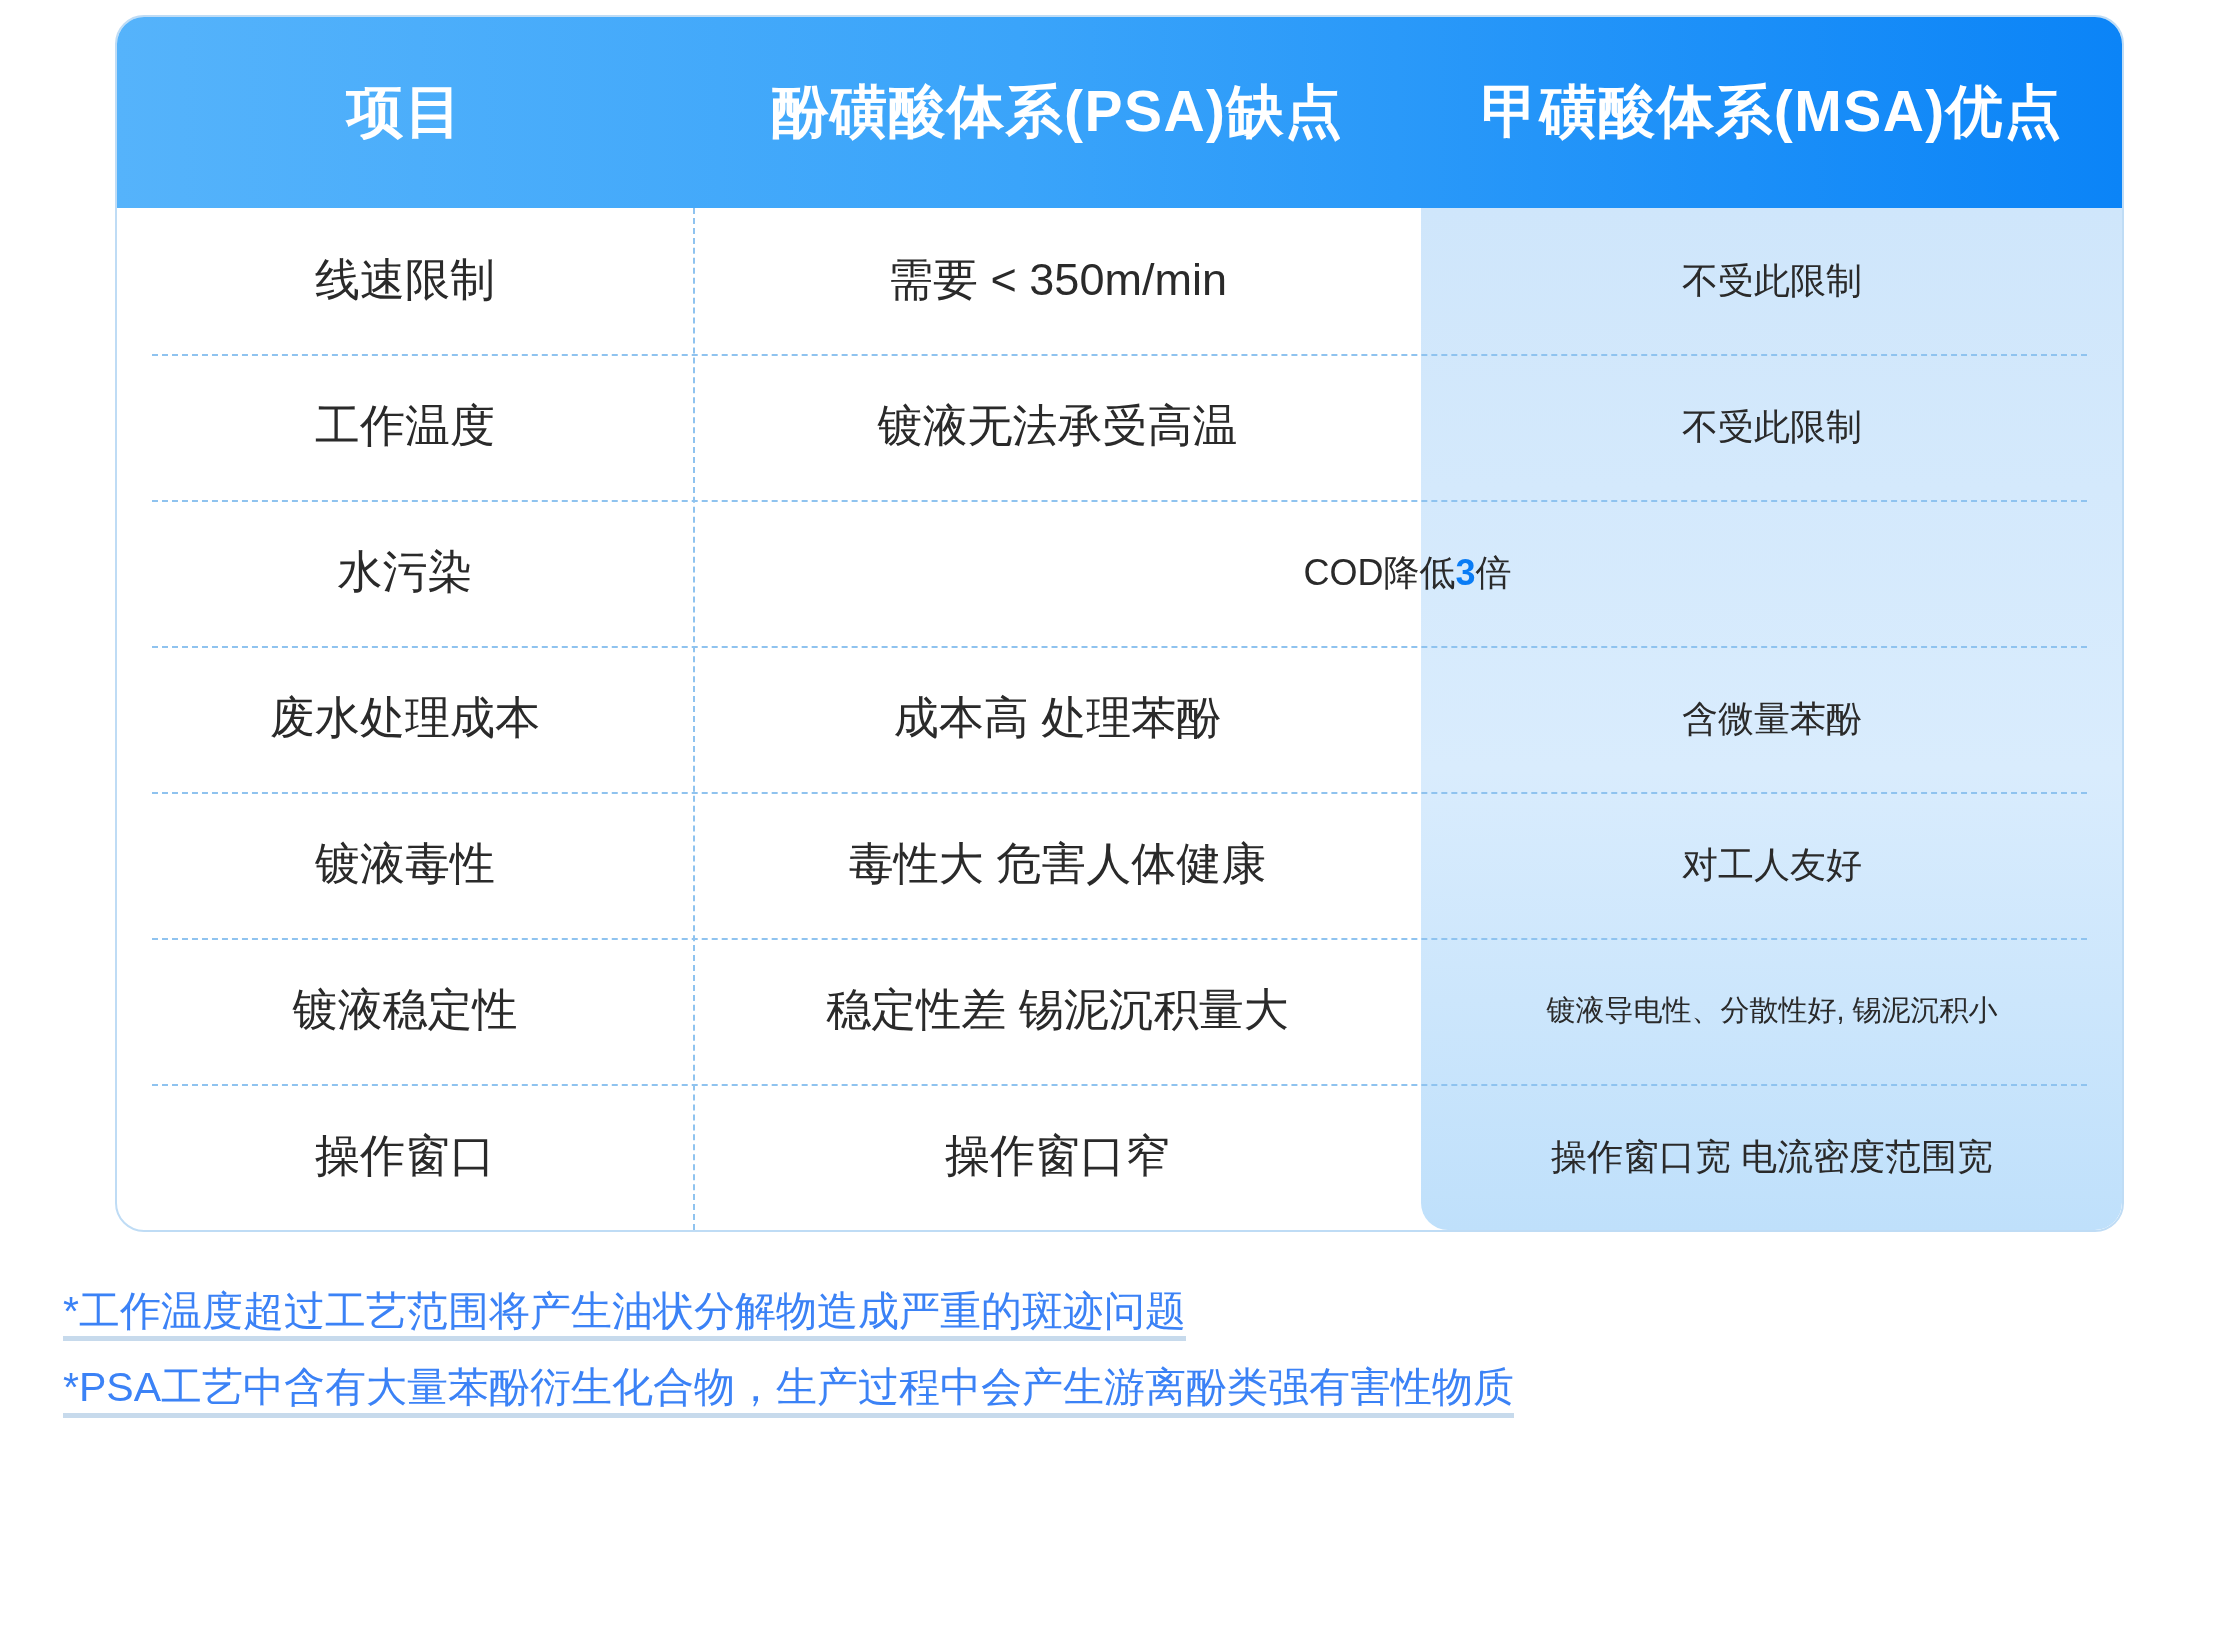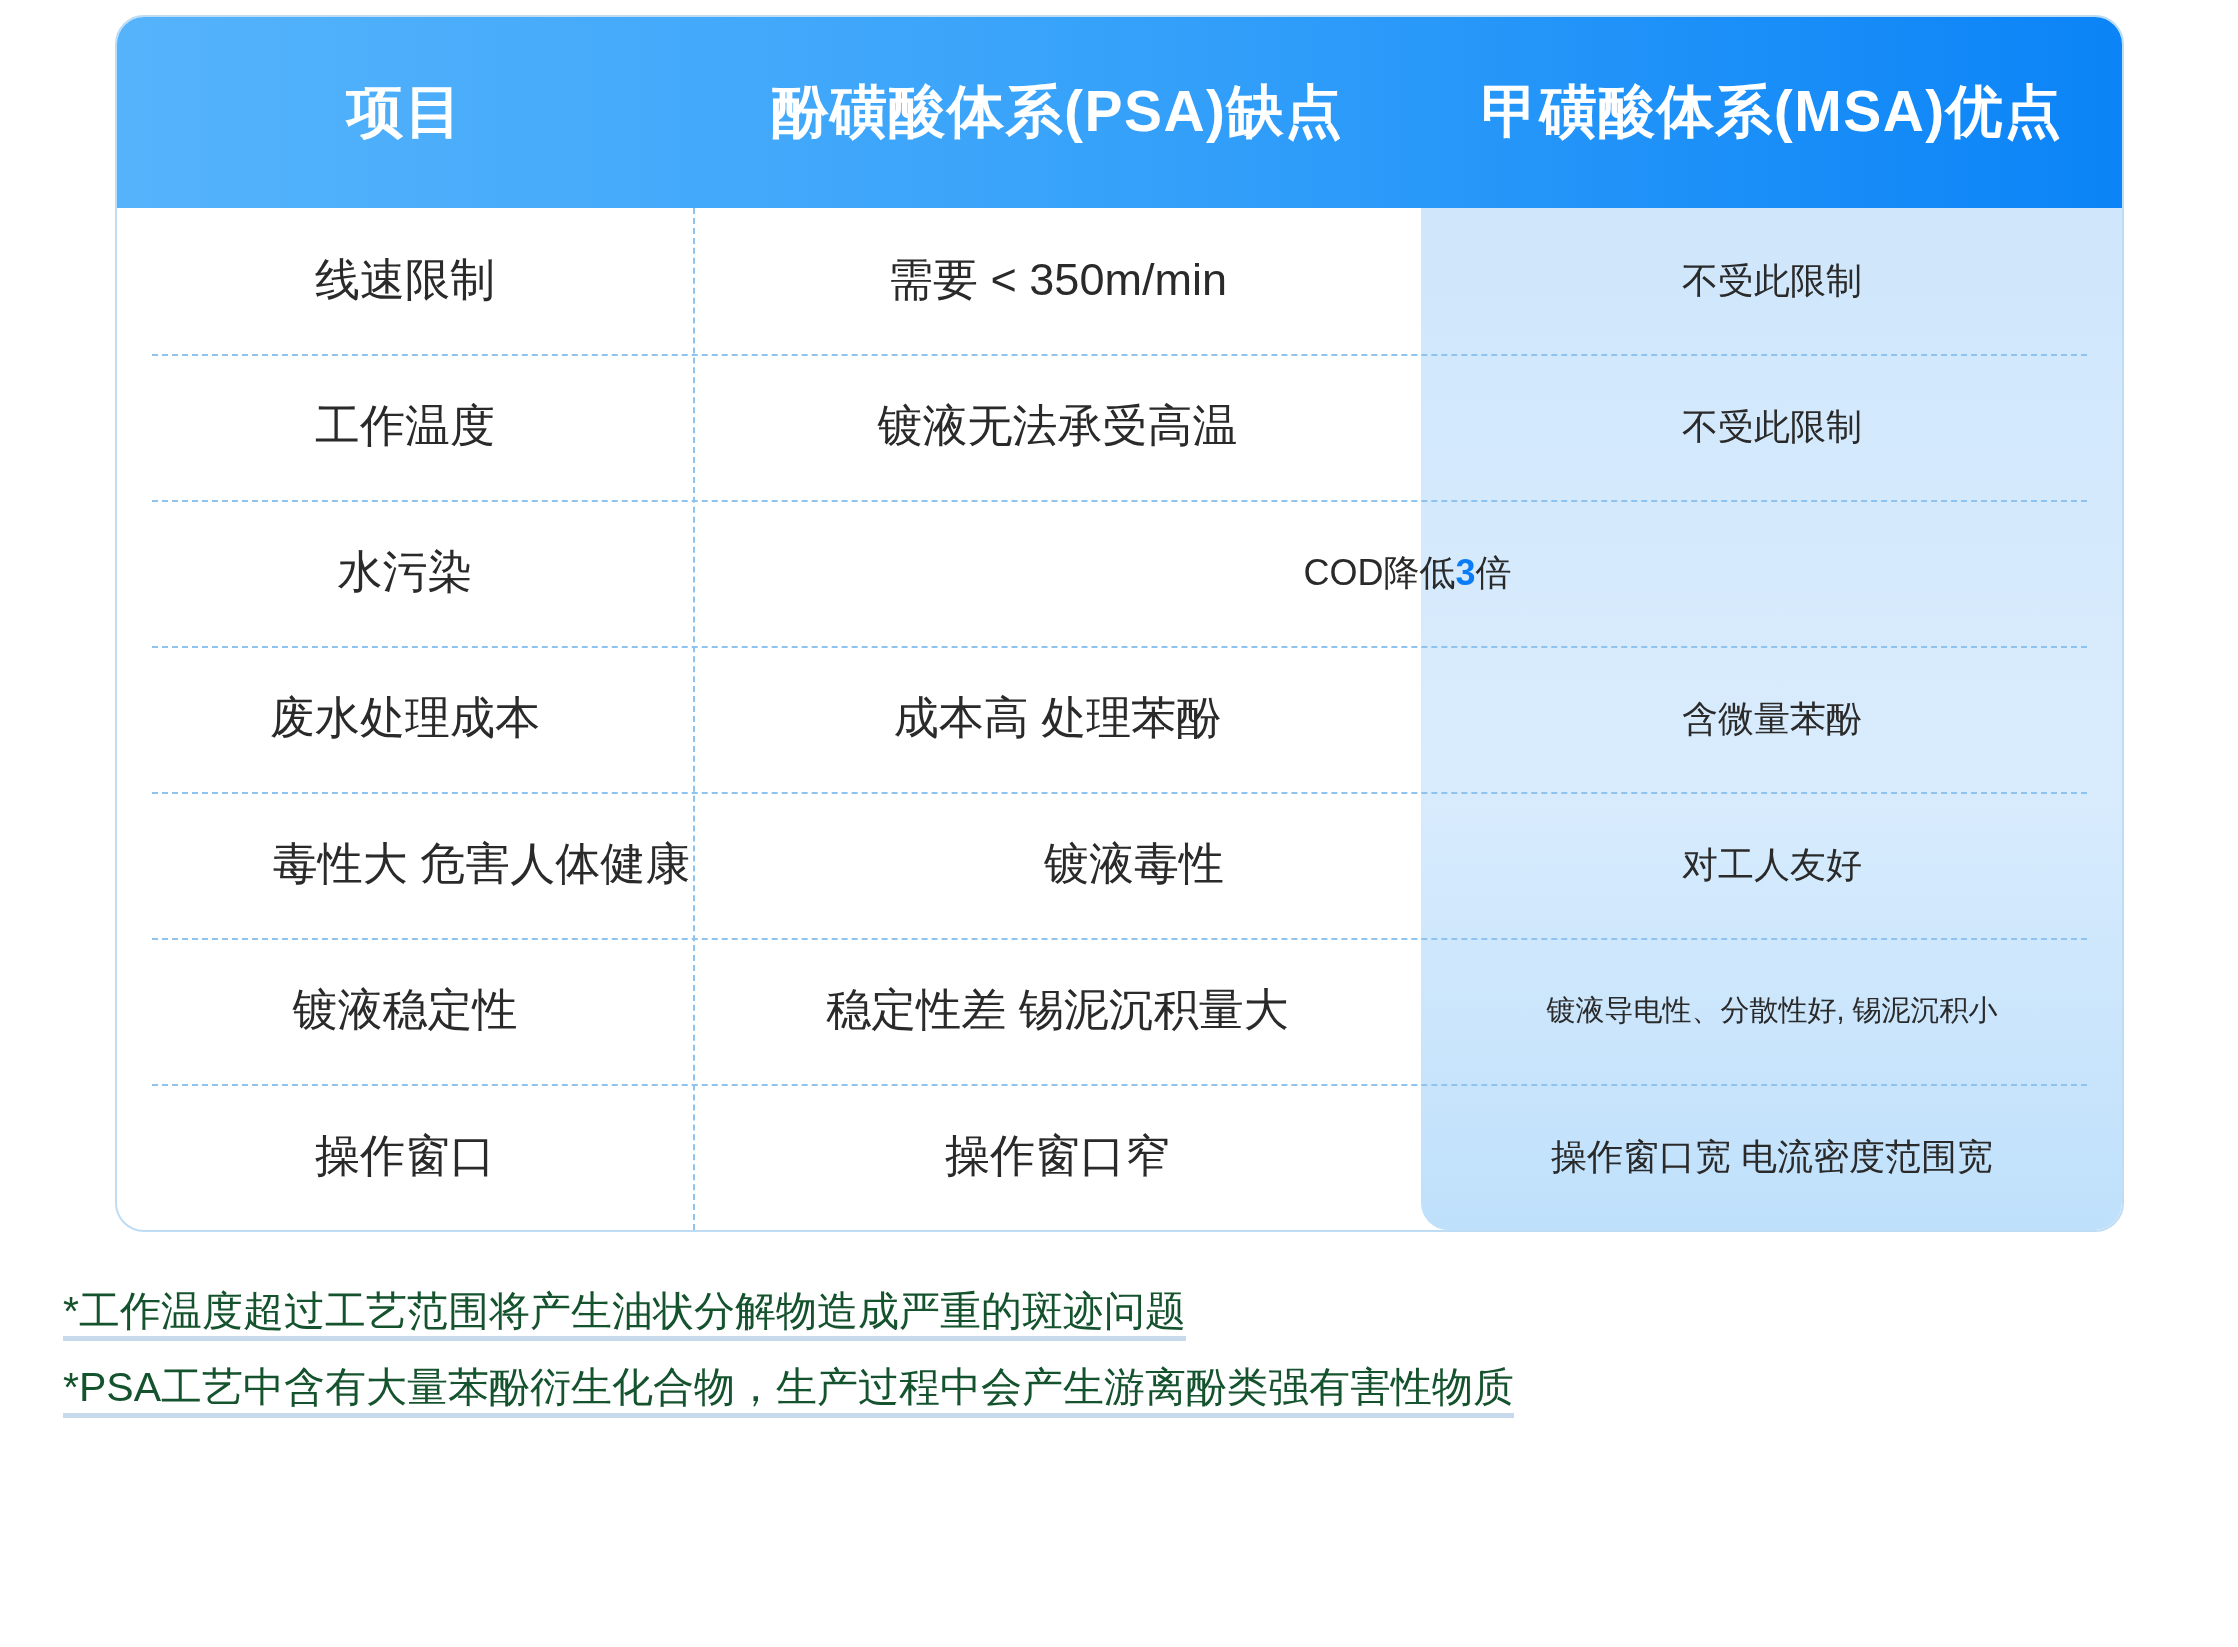--- a/index.html
+++ b/index.html
@@ -120,21 +120,21 @@
 
   
   .notes {
     margin: 48px auto 0 auto;
     width: 2151px;
     padding-left: 19px;
     box-sizing: border-box;
   }
   .note {
     font-size: 41px;
-    color: #14532d;
+    color: #3b82f6;
     line-height: 1.55;
     margin-bottom: 13px;
     white-space: nowrap;
   }
   .note .underline {
     border-bottom: 5.1px solid #c7daec;
     padding-bottom: 2.9px;
   }
 </style>
 </head>
@@ -175,22 +175,22 @@
           </div>
       </div>
 
       <div class="trow">
         <div class="cell col1">废水处理成本</div>
         <div class="cell col2">成本高 处理苯酚</div>
         <div class="cell col3 msa-col-text">含微量苯酚</div>
       </div>
 
       <div class="trow">
+        <div class="cell col1">镀液毒性</div>
         <div class="cell col2">毒性大 危害人体健康</div>
-        <div class="cell col1">镀液毒性</div>
         <div class="cell col3 msa-col-text">对工人友好</div>
       </div>
 
       <div class="trow">
         <div class="cell col1">镀液稳定性</div>
         <div class="cell col2">稳定性差 锡泥沉积量大</div>
         <div class="cell col3 msa-col-text small">镀液导电性、分散性好, 锡泥沉积小</div>
       </div>
 
       <div class="trow">

